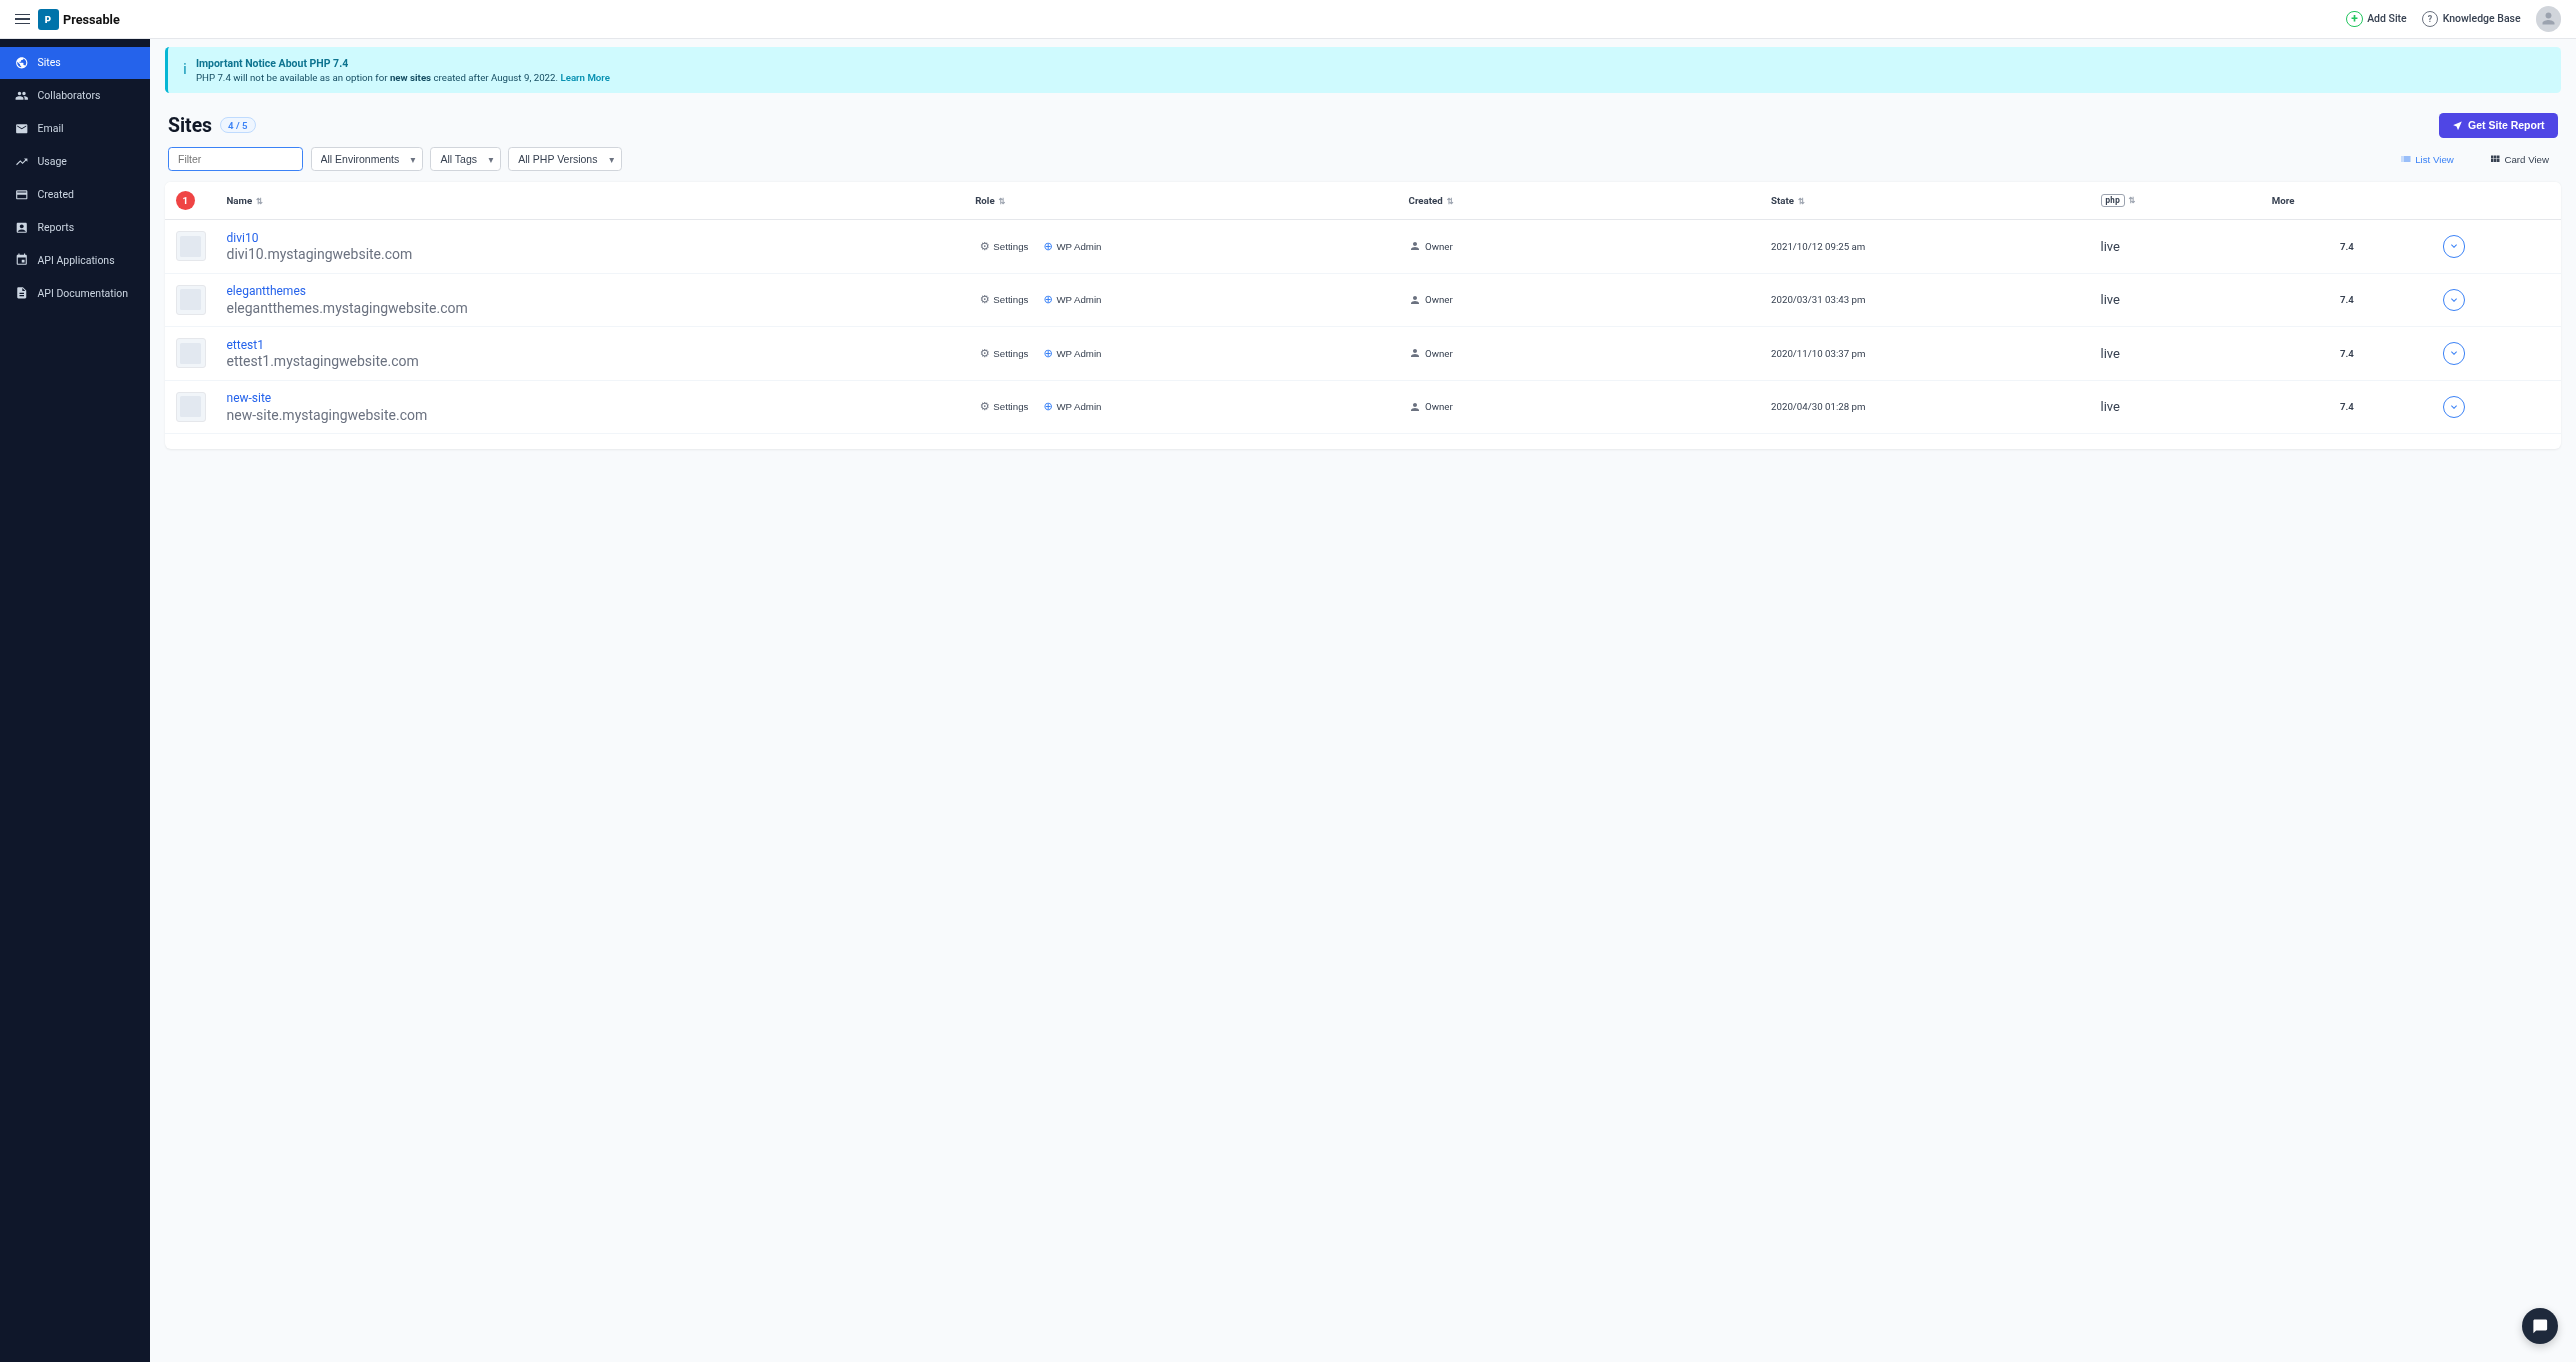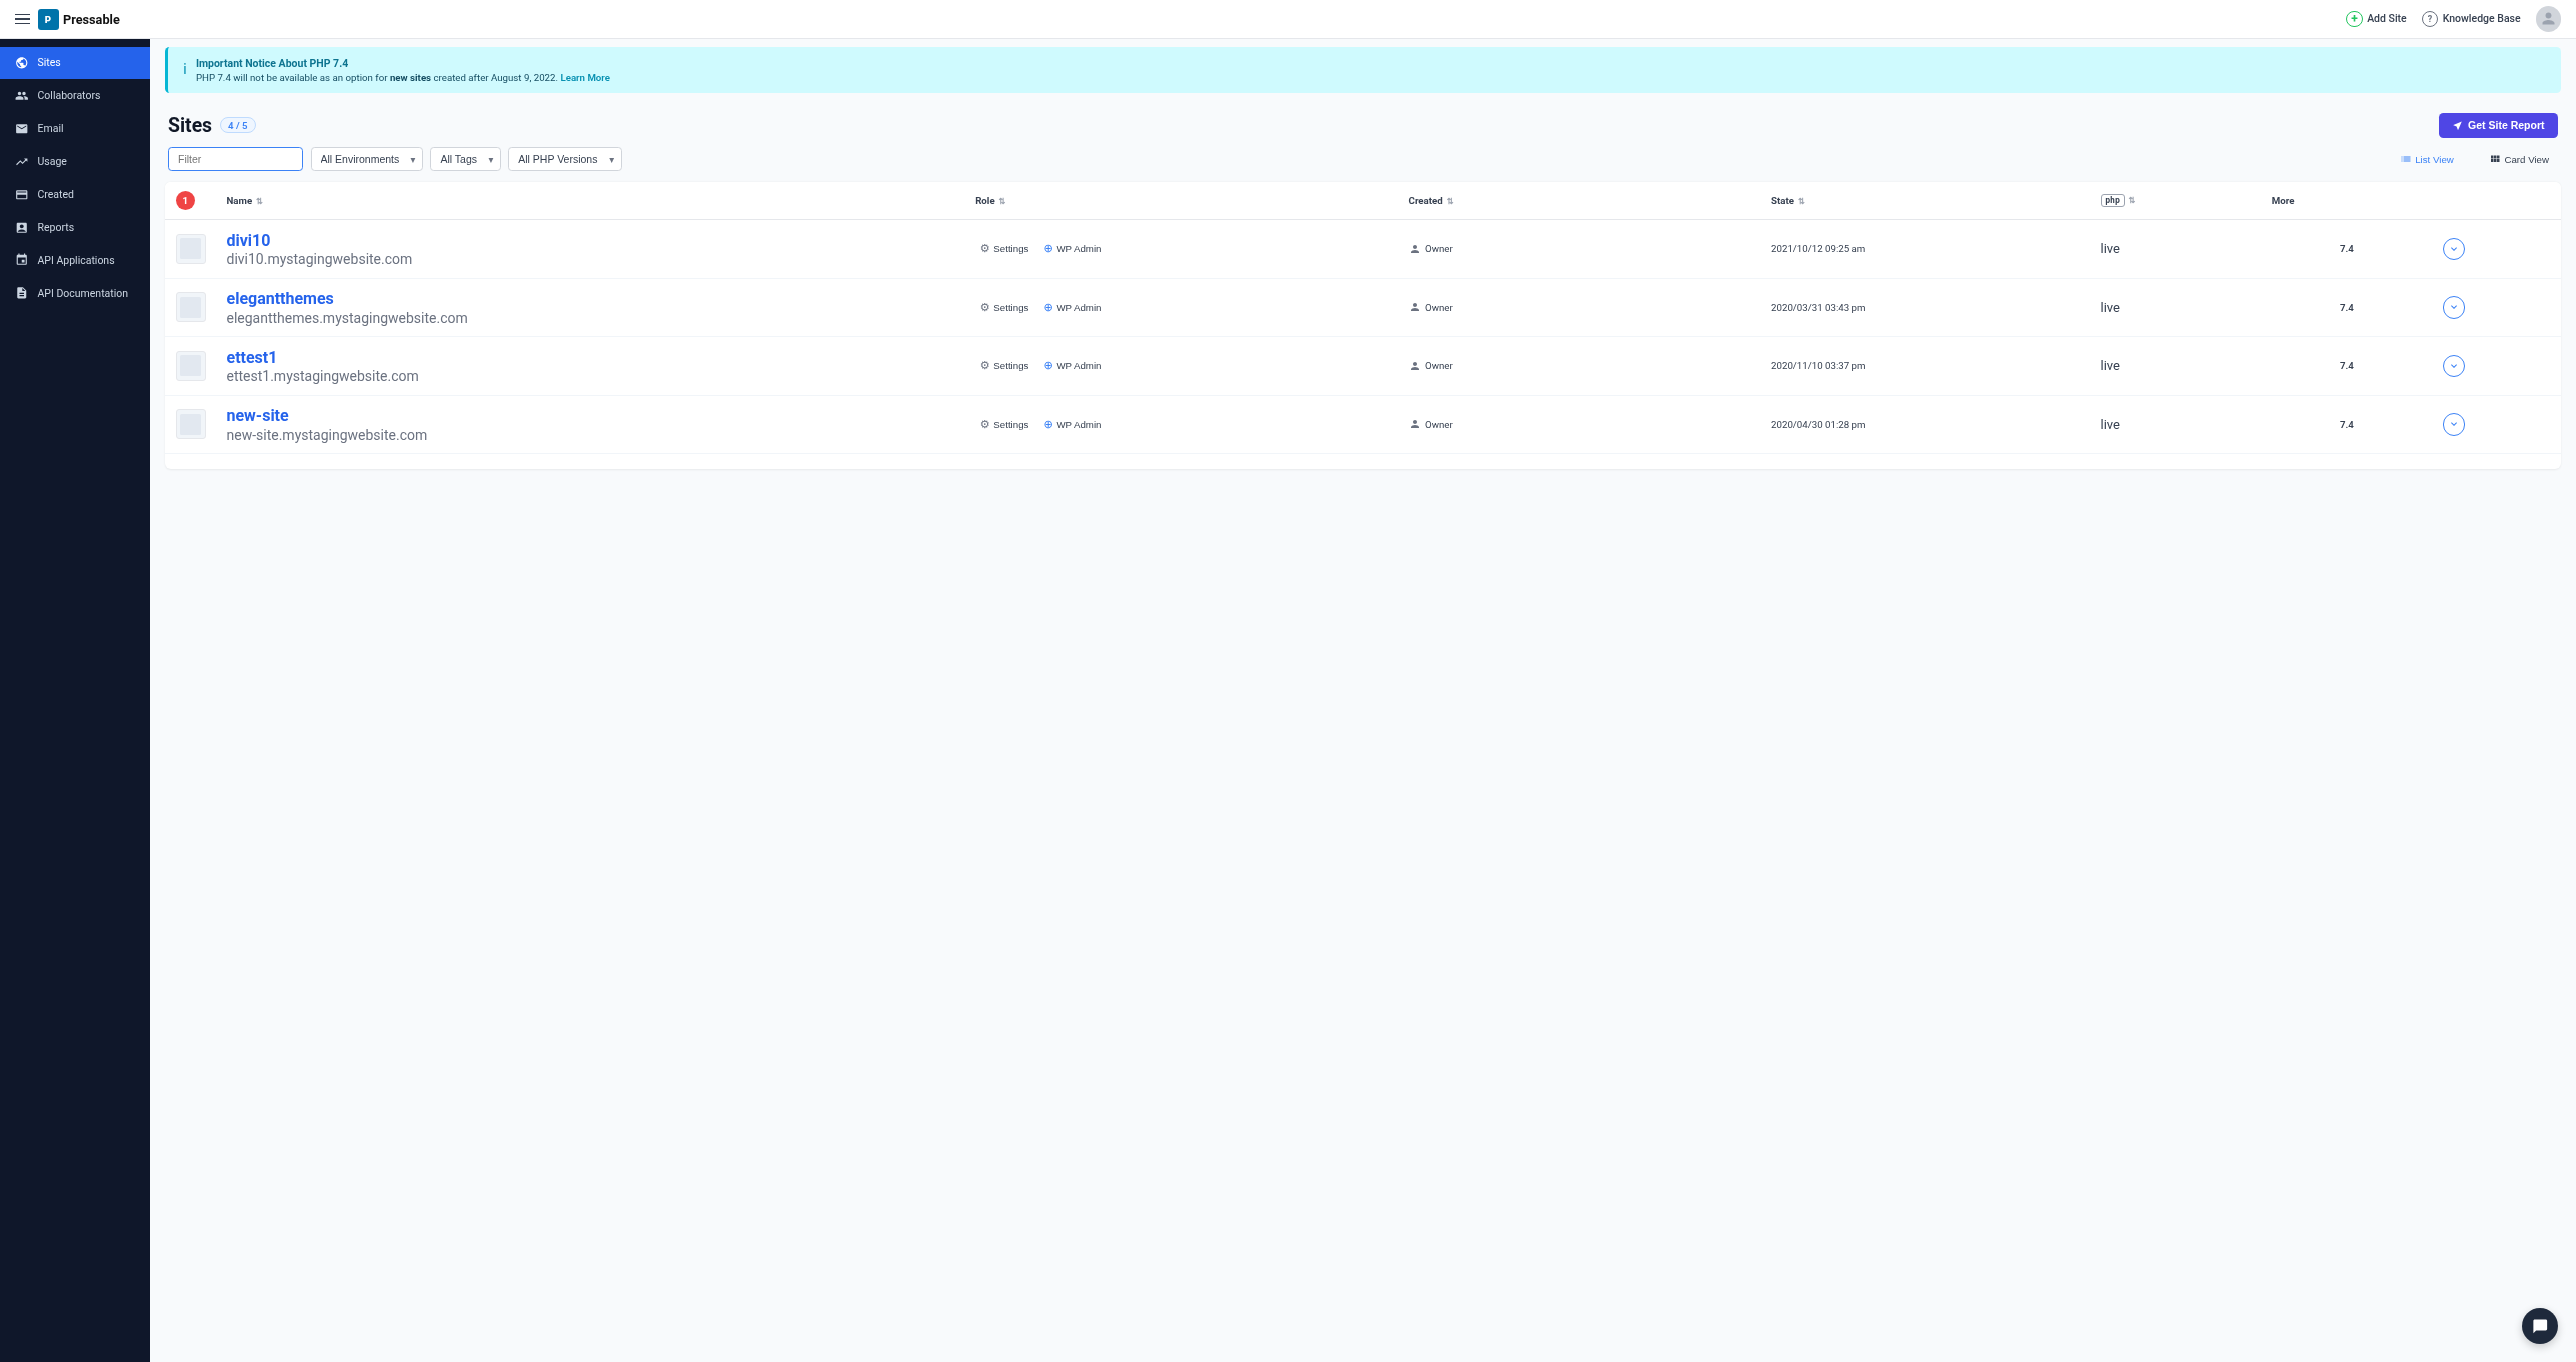--- a/index.html
+++ b/index.html
@@ -88,21 +88,21 @@
     .view-btn { display: flex; align-items: center; gap: 3.7px; padding: 4.5px 9px; border-radius: 3.7px; font-size: 9.7px; font-weight: 500; cursor: pointer; color: #374151; border: none; background: transparent; }
     .view-btn.active { color: #3b82f6; }
 
     
     .sites-table { width: 100%; border-collapse: collapse; background: #fff; margin: 0 0 15px; }
     .table-wrap { margin: 0 15px; background: #fff; border-radius: 6px; overflow: hidden; box-shadow: 0 0.7px 2.2px rgba(0,0,0,0.07); }
     .sites-table thead tr { border-bottom: 1.5px solid #e5e7eb; }
     .sites-table th { padding: 9px 10.5px; text-align: left; font-size: 9.7px; font-weight: 700; color: #374151; background: #fff; white-space: nowrap; }
     .sites-table tbody tr { border-bottom: 0.7px solid #f1f5f9; }
     .sites-table td { padding: 10.5px 10.5px; font-size: 9.7px; color: #374151; vertical-align: middle; }
-    .site-name-link { color: #2563eb; font-weight: 700; font-size: 16px; text-decoration: none; display: block; }
+    .site-name-link { color: #2563eb; font-weight: 400; font-size: 12px; text-decoration: none; display: block; }
     .site-url { color: #6b7280; font-size: 14px; margin-top: 1.5px; }
     .site-thumb { width: 30px; height: 30px; background: #f1f5f9; border: 0.7px solid #e5e7eb; border-radius: 3px; display: flex; align-items: center; justify-content: center; }
     .site-thumb-inner { width: 21px; height: 21px; background: #e2e8f0; border-radius: 1.5px; }
     .action-btn {
       display: inline-flex; align-items: center; gap: 3.7px;
       color: #374151; font-size: 9.7px; font-weight: 500; cursor: pointer;
       background: none; border: none; padding: 3px 4.5px;
     }
     .action-btn .gear-icon, .action-btn .wp-icon { font-size: 11.2px; }
     .settings-btn .gear-icon { color: #6b7280; }

